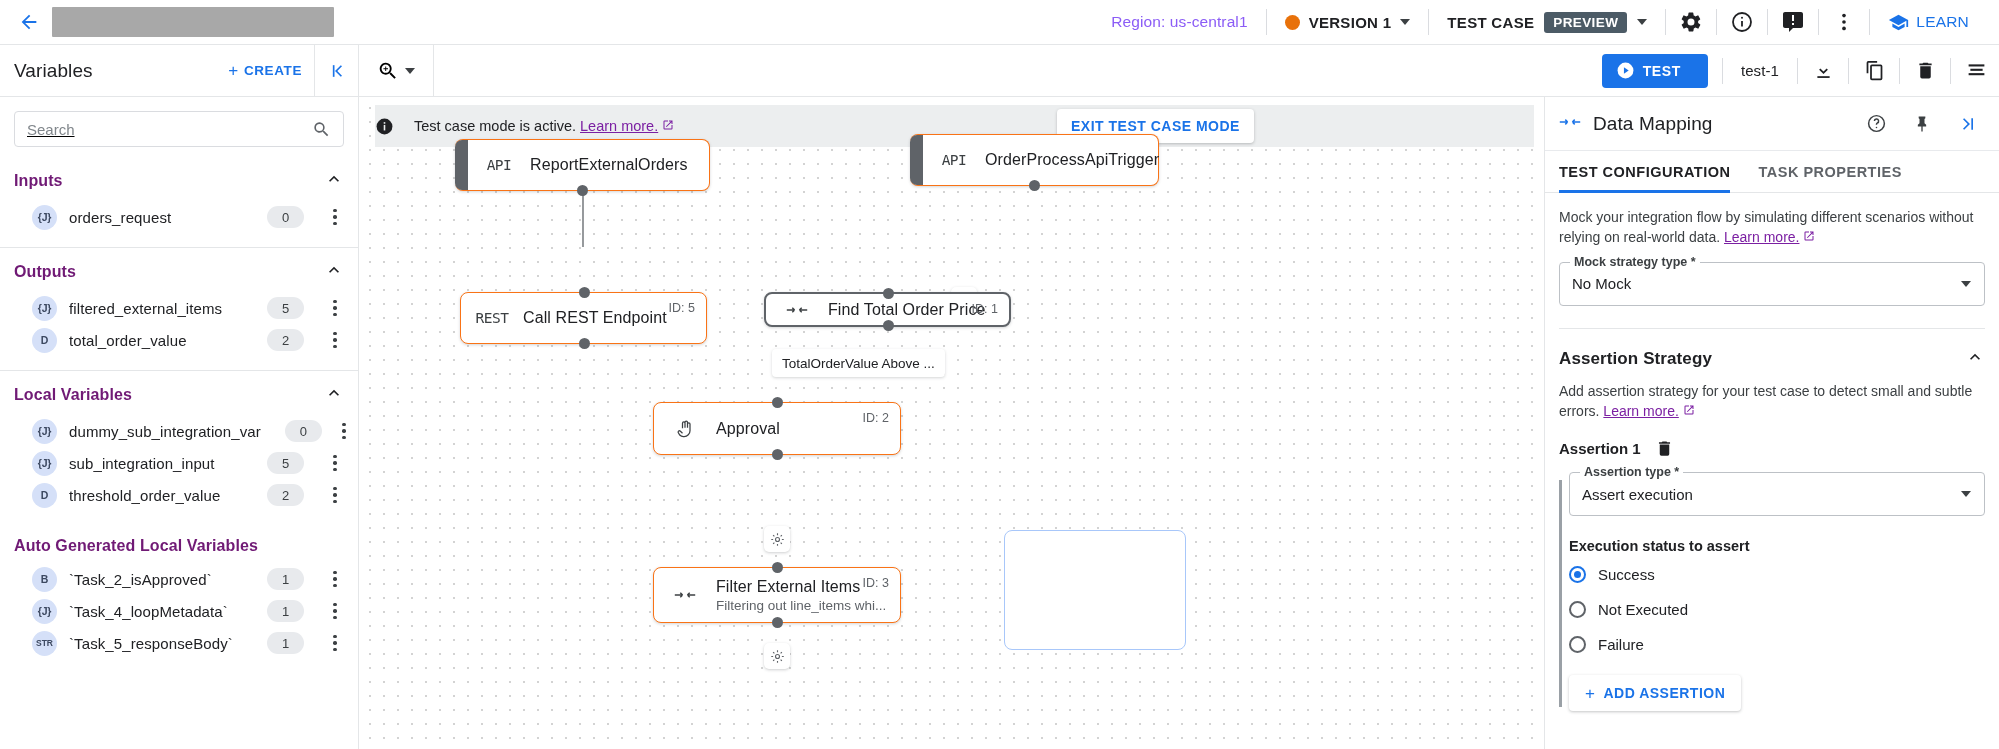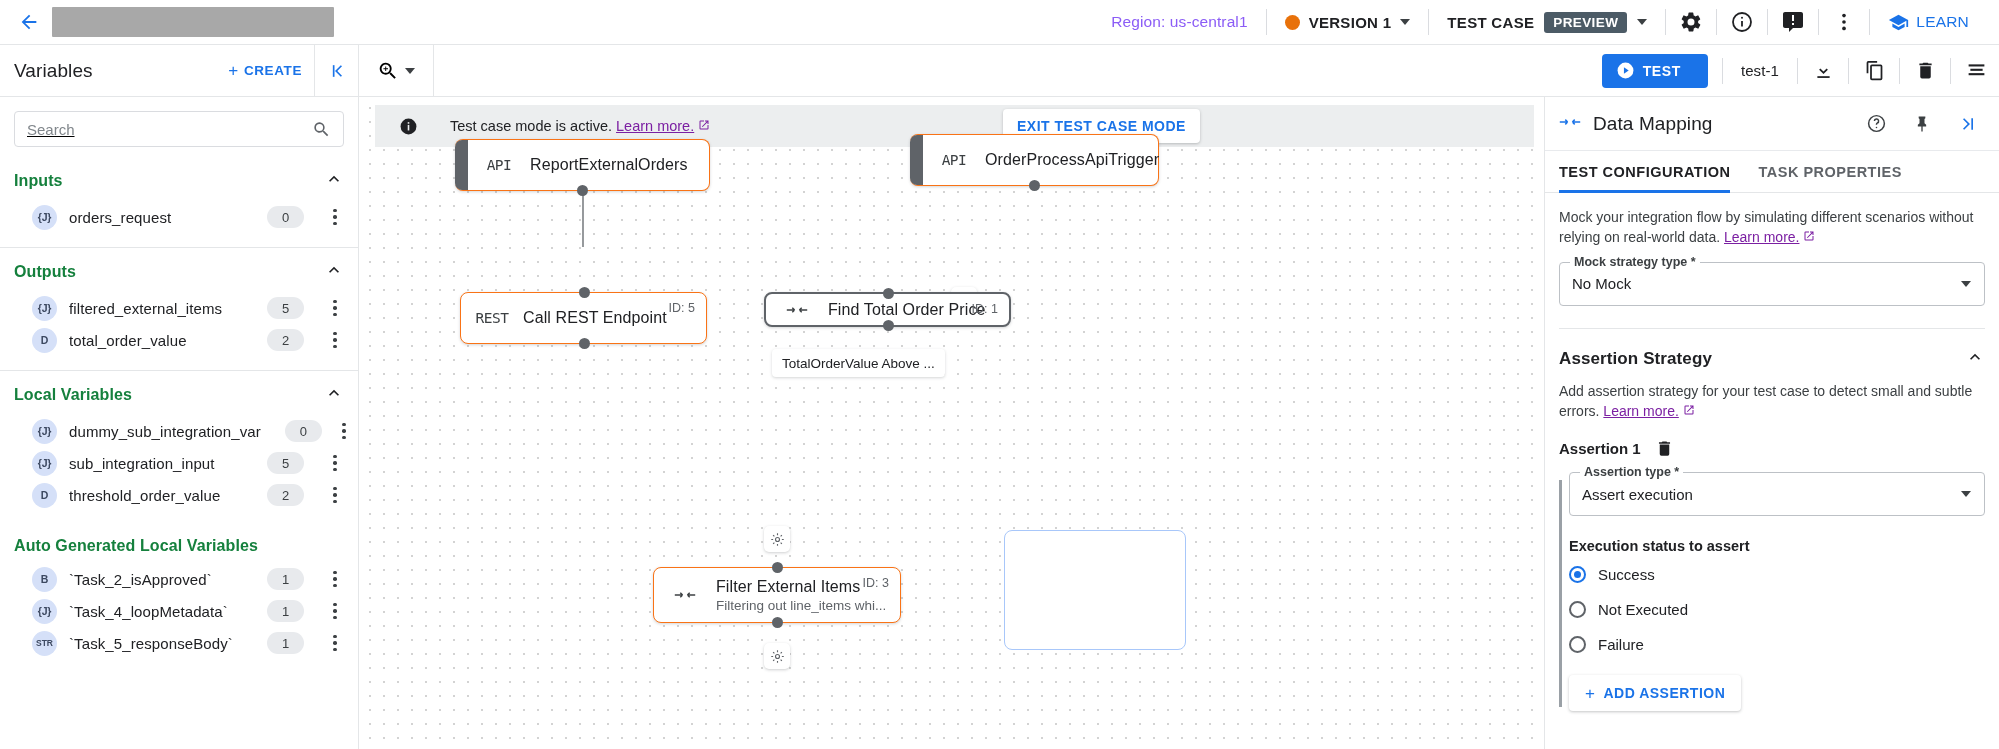--- a/index.html
+++ b/index.html
@@ -62,21 +62,21 @@
   .search-box {
     display:flex; align-items:center; height:36px; border:1px solid #dadce0;
     border-radius:4px; padding:0 12px; gap:8px;text-decoration:underline;
   }
   .search-box input {
     flex:1 1 auto; border:none; outline:none; font-size:15px; color:#202124;
     font-family:"Liberation Sans", sans-serif; background:transparent;
   }
   .search-box input::placeholder { color:#80868b; }
   .sec-header { display:flex; align-items:center; padding:12px 14px 8px 14px; }
-  .sec-title { font-size:16px; font-weight:700; color:#15803d; letter-spacing:.1px; }
+  .sec-title { font-size:16px; font-weight:700; color:#701a75; letter-spacing:.1px; }
   .sec-spacer { flex:1 1 auto; }
   .chev { color:#202124; cursor:pointer; }
   .var-row { display:flex; align-items:center; height:32px; padding:0 12px 0 32px; gap:12px; }
   .var-badge {
     width:25px; height:25px; flex:0 0 25px; border-radius:50%; background:#d5e0f8;
     color:#3c4860; display:flex; align-items:center; justify-content:center;
     font-size:10.5px; font-weight:600; letter-spacing:-.2px;
   }
   .var-badge.str { font-size:8.5px; letter-spacing:0; }
   .var-name { font-size:15px; color:#202124; white-space:nowrap; letter-spacing:.1px; }
@@ -93,26 +93,26 @@
   
   .canvas { flex:1 1 auto; position:relative; background:#fff; overflow:hidden; }
   .canvas-dots {
     position:absolute; inset:0;
     background-image: radial-gradient(#d3d3d3 1px, transparent 1.1px);
     background-size: 14px 14px; background-position: 4px 4px;
   }
   .canvas-inner { position:absolute; inset:0; }
   .banner {
     position:absolute; left:16px; top:8px; right:10px; height:42px;
-    background:#eceeef; display:flex; align-items:center; padding-left:24px; gap:32px;
+    background:#eceeef; display:flex; align-items:center; gap:20px;
   }
   .banner-text { font-size:14.5px; color:#202124; }
   .link-purple { color:#7b1fa2; text-decoration:underline; cursor:pointer; }
   .exit-btn {
-    position:absolute; left:644px; top:12px; background:#fff; border-radius:4px;
+    position:absolute; left:698px; top:12px; background:#fff; border-radius:4px;
     box-shadow:0 1px 3px rgba(60,64,67,.3); height:34px; display:flex; align-items:center;
     padding:0 14px; color:#1a73e8; font-size:14px; font-weight:700; letter-spacing:.5px; cursor:pointer;
   }
   .node {
     position:absolute; background:#fff; border:1px solid #f97316; border-radius:8px;
     box-shadow:0 1px 3px rgba(60,64,67,.22); display:flex; align-items:center;
   }
   .node.trigger { border-left:none; }
   .node .trig-bar { width:13px; align-self:stretch; background:#5f6368; border-radius:7px 0 0 7px; flex:0 0 13px; }
   .node.selected { border:2px solid #5f6368; }
@@ -537,20 +537,33 @@
           <span class="node-body">
             <span class="node-title">Find Total Order Price</span>
           </span>
           <span class="node-id">ID: 1</span>
           <span class="port" style="left:117px; top:-6px;"></span>
           <span class="port" style="left:117px; bottom:-6px;"></span>
         </div>
 
         <div class="edge-label" style="left:413px; top:252px;">TotalOrderValue Above ...</div>
 
+        <div class="node" style="left:294px; top:305px; width:248px; height:53px;">
+          <span class="node-icon">
+            <svg width="20" height="22" viewBox="0 0 24 24" fill="none" stroke="#3c4043" stroke-width="1.5">
+                <path d="M9 11V5a1.5 1.5 0 0 1 3 0v5.5M12 10V4a1.5 1.5 0 0 1 3 0v6.5M15 10.5V6a1.5 1.5 0 0 1 3 0v8a7 7 0 0 1-7 7h-1a6 6 0 0 1-4.3-1.8L4 16.5a1.5 1.5 0 0 1 2.2-2L9 17"></path>
+              </svg>
+          </span>
+          <span class="node-body">
+            <span class="node-title">Approval</span>
+          </span>
+          <span class="node-id">ID: 2</span>
+          <span class="port" style="left:118px; top:-6px;"></span>
+          <span class="port" style="left:118px; bottom:-6px;"></span>
+        </div>
 
         <div class="gear-chip" style="left:405px; top:429px;">
           <svg width="15" height="15" viewBox="0 0 24 24" fill="none" stroke="#5f6368" stroke-width="1.8">
               <circle cx="12" cy="12" r="3.2"></circle>
               <path d="M12 2v3M12 19v3M2 12h3M19 12h3M5 5l2 2M17 17l2 2M19 5l-2 2M7 17l-2 2"></path>
             </svg>
         </div>
 
         <div class="node" style="left:294px; top:470px; width:248px; height:56px;">
           <span class="node-icon">

